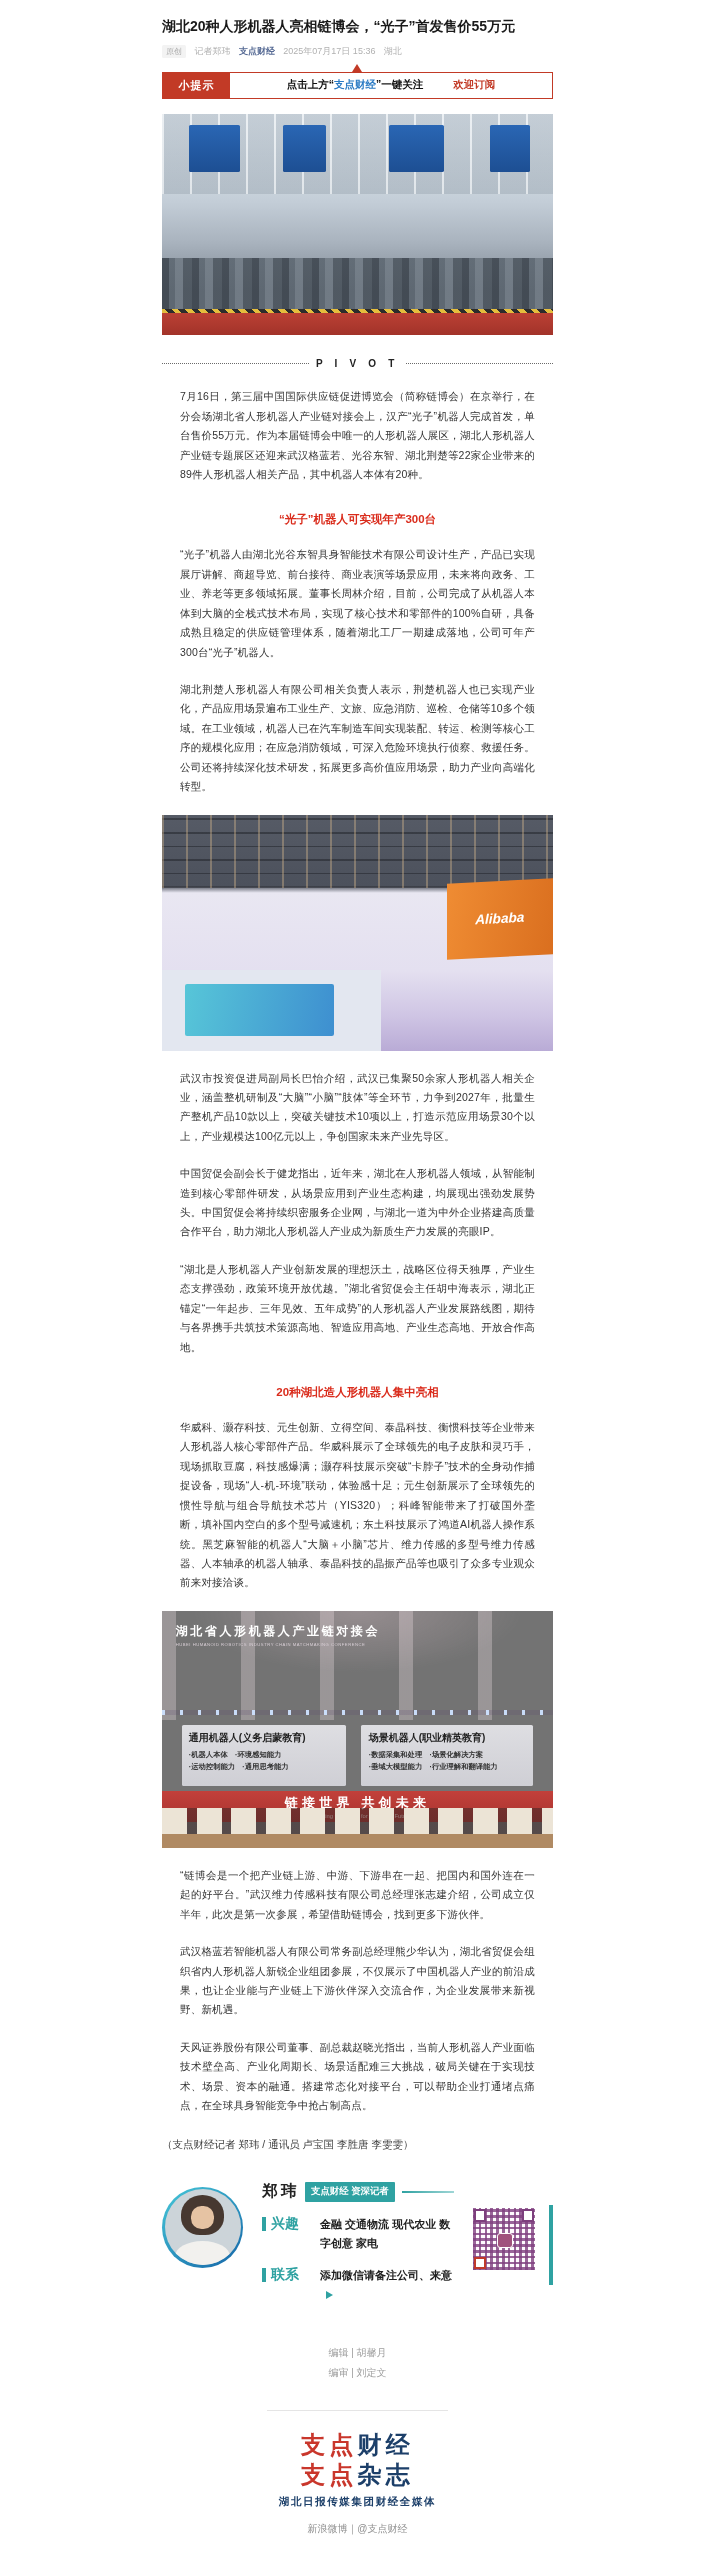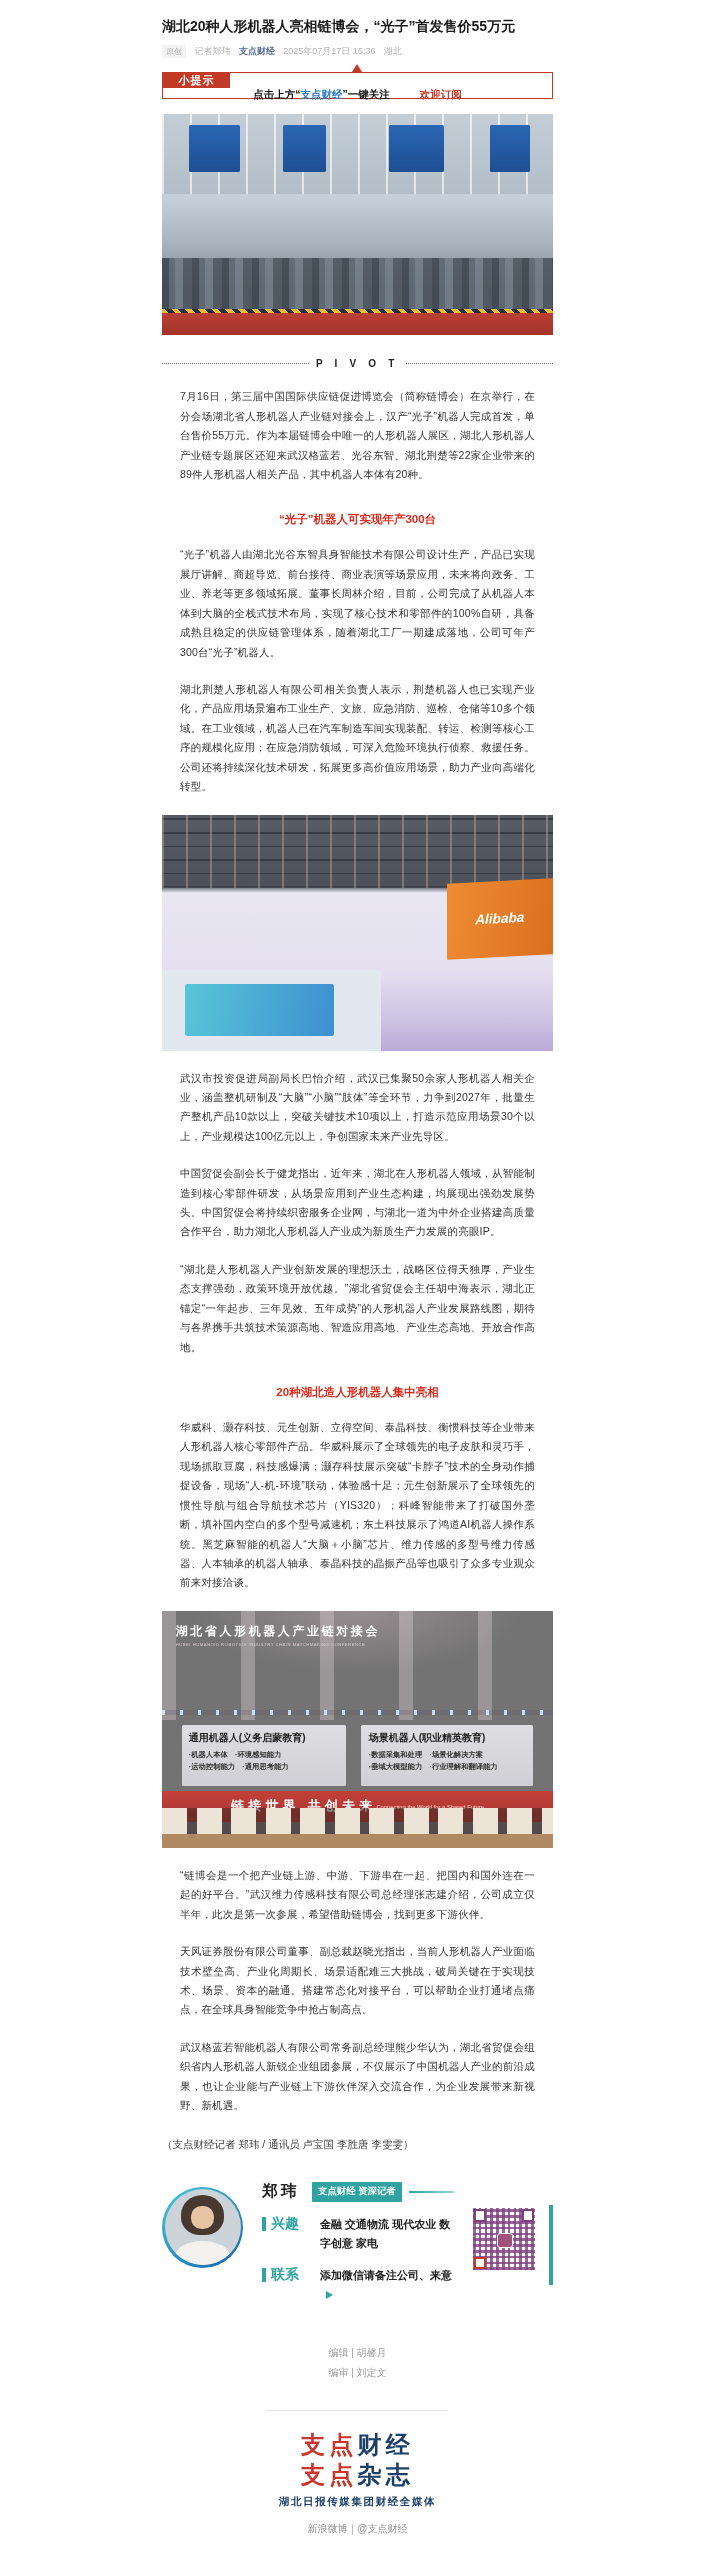--- a/index.html
+++ b/index.html
@@ -6,21 +6,21 @@
   .page{width:715px;margin:0 auto;background:#fff;}
   .column{width:391px;margin:0 auto;padding:15.7px 0 21px;}
 
   
   .title{font-size:14px;line-height:1.5;font-weight:700;color:#1a1a1a;margin:0 0 8.4px;}
   .meta{display:flex;align-items:center;gap:8.4px;font-size:9px;color:#b1b1b1;}
   .meta .badge{background:#f3f3f3;color:#adadad;font-size:7.9px;padding:1px 4.2px;border-radius:1.6px;}
   .meta .account{color:#576b95;cursor:pointer;font-weight:600;}
 
   
-  .banner{position:relative;margin-top:13.6px;border:1.6px solid #c23a26;display:flex;height:25px;align-items:stretch;flex-direction:column;}
+  .banner{position:relative;margin-top:13.6px;border:1.6px solid #c23a26;display:flex;height:25px;align-items:stretch;}
   .banner-triangle{position:absolute;top:-8.4px;left:50%;margin-left:-5.8px;width:0;height:0;
     border-left:5.8px solid transparent;border-right:5.8px solid transparent;border-bottom:8.4px solid #c23a26;}
   .banner-tip{background:#c23a26;color:#fff;width:67px;display:flex;align-items:center;justify-content:center;
     font-size:11px;font-weight:700;letter-spacing:1px;}
   .banner-main{flex:1;display:flex;align-items:center;justify-content:center;font-size:10.5px;font-weight:700;color:#111;}
   .banner-main .blue{color:#2b7bc4;}
   .banner-main .subscribe{color:#c23a26;margin-left:30px;}
 
   
   .photo{position:relative;width:100%;overflow:hidden;margin:15.7px 0;background:#d7dde3;}
@@ -54,21 +54,21 @@
     repeating-linear-gradient(90deg,rgba(255,240,245,.28) 0 13.6px,transparent 13.6px 79px);}
   .p3-banner{top:5%;left:3.5%;color:#fff;}
   .p3-banner .cn{font-size:12px;font-weight:700;letter-spacing:2.6px;}
   .p3-banner .en{font-size:4.2px;letter-spacing:0.5px;color:#d9cfd6;margin-top:2.6px;}
   .p3-slide{top:48%;height:26%;background:linear-gradient(#dedee2,#cfcfd5);border-radius:1.6px;color:#222;padding:6.3px 7.3px;box-sizing:border-box;}
   .p3-slide .st{font-size:10px;font-weight:700;margin-bottom:4.2px;}
   .p3-slide .sl{font-size:7.3px;font-weight:600;line-height:1.7;color:#333;}
   .p3-slide-left{left:5%;width:42%;}
   .p3-slide-right{left:51%;width:44%;}
   .p3-stage{left:0;right:0;top:76%;height:13%;background:linear-gradient(#c2403a,#a93430);
-    display:flex;flex-direction:row;align-items:center;justify-content:center;color:#fff;}
+    display:flex;flex-direction:column;align-items:center;justify-content:center;color:#fff;}
   .p3-stage .cn{font-size:13px;font-weight:700;letter-spacing:4.2px;}
   .p3-stage .en{font-size:5.8px;margin-top:1.6px;color:#f3d9d4;}
   .p3-chairs{left:0;right:0;bottom:5%;height:12%;background:
     repeating-linear-gradient(90deg,#ece4d6 0 25px,rgba(60,40,40,.55) 25px 35px,#ece4d6 35px 60px,rgba(60,40,40,.55) 60px 69px);}
   .p3-table{left:0;right:0;bottom:0;height:6%;background:#b08a63;}
 
   
   .pivot{display:flex;align-items:center;margin:23px 0 3.1px;color:#222;font-size:10px;letter-spacing:4.7px;font-weight:600;}
   .pivot .line{flex:1;border-top:1px dotted #6a6a6a;height:0;}
   .pivot .label{margin:0 7.3px;white-space:nowrap;}
@@ -82,21 +82,21 @@
   .author-card{position:relative;margin-top:29px;display:flex;padding-right:99px;min-height:115px;}
   .avatar-ring{width:76px;height:76px;border-radius:50%;padding:2.6px;flex:none;margin-top:5.2px;
     background:linear-gradient(140deg,#46c8d8,#1565a8);} 
   .avatar-inner{position:relative;width:100%;height:100%;border-radius:50%;background:#ccd4d9;overflow:hidden;}
   .av-hair{position:absolute;top:8%;left:22%;width:56%;height:52%;background:#473830;border-radius:50% 50% 44% 44%;}
   .av-face{position:absolute;top:22%;left:35%;width:30%;height:30%;background:#e6c3a3;border-radius:46%;}
   .av-body{position:absolute;bottom:-8%;left:14%;width:72%;height:40%;background:#f2f1ee;border-radius:50% 50% 0 0;}
   .card-right{flex:1;margin-left:19px;}
   .name-row{display:flex;align-items:center;}
   .author-name{font-size:15.7px;font-weight:700;color:#222;letter-spacing:3.1px;}
-  .author-badge{background:#2fa2a2;color:#fff;font-size:9.4px;font-weight:700;padding:3.1px 6.3px;margin-left:12px;border-radius:1px;white-space:nowrap;}
+  .author-badge{background:#2fa2a2;color:#fff;font-size:9.4px;font-weight:700;padding:3.1px 6.3px;margin-left:5px;border-radius:1px;white-space:nowrap;}
   .badge-line{flex:1;height:1.6px;background:linear-gradient(90deg,#2fa2a2,#9fd6d6);margin-left:7.3px;}
   .card-row{display:flex;margin-top:12.6px;align-items:flex-start;}
   .row-label{display:flex;align-items:center;color:#2fa2a2;font-size:14px;font-weight:700;flex:none;}
   .row-bar{width:3.7px;height:13.6px;background:#2fa2a2;margin-right:5.2px;}
   .row-value{margin-left:21px;font-size:11px;font-weight:600;color:#1f1f1f;line-height:1.75;max-width:199px;}
   .play-tri{display:inline-block;width:0;height:0;border-top:4.7px solid transparent;border-bottom:4.7px solid transparent;
     border-left:7.3px solid #2fa2a2;margin-left:6.3px;vertical-align:middle;}
   .qr{position:absolute;right:18px;top:27px;width:62px;height:62px;background-color:#fdfbfd;
     background-image:repeating-linear-gradient(0deg,rgba(128,64,128,.8) 0 2.6px,transparent 2.6px 5.8px),
       repeating-linear-gradient(90deg,rgba(128,64,128,.8) 0 2.6px,transparent 2.6px 5.8px);}
@@ -206,22 +206,22 @@
       </div>
       <div class="abs p3-stage">
         <div class="cn">链接世界 共创未来</div>
         <div class="en">Connecting the World for a Shared Future</div>
       </div>
       <div class="abs p3-chairs"></div>
       <div class="abs p3-table"></div>
     </div>
 
     <p class="para">“链博会是一个把产业链上游、中游、下游串在一起、把国内和国外连在一起的好平台。”武汉维力传感科技有限公司总经理张志建介绍，公司成立仅半年，此次是第一次参展，希望借助链博会，找到更多下游伙伴。</p>
+    <p class="para">武汉格蓝若智能机器人有限公司常务副总经理熊少华认为，湖北省贸促会组织省内人形机器人新锐企业组团参展，不仅展示了中国机器人产业的前沿成果，也让企业能与产业链上下游伙伴深入交流合作，为企业发展带来新视野、新机遇。</p>
     <p class="para">天风证券股份有限公司董事、副总裁赵晓光指出，当前人形机器人产业面临技术壁垒高、产业化周期长、场景适配难三大挑战，破局关键在于实现技术、场景、资本的融通。搭建常态化对接平台，可以帮助企业打通堵点痛点，在全球具身智能竞争中抢占制高点。</p>
-    <p class="para">武汉格蓝若智能机器人有限公司常务副总经理熊少华认为，湖北省贸促会组织省内人形机器人新锐企业组团参展，不仅展示了中国机器人产业的前沿成果，也让企业能与产业链上下游伙伴深入交流合作，为企业发展带来新视野、新机遇。</p>
 
     <p class="byline">（支点财经记者 郑玮 / 通讯员 卢宝国 李胜唐 李雯雯）</p>
 
     <div class="author-card">
       <div class="avatar-ring">
         <div class="avatar-inner">
           <div class="av-hair"></div>
           <div class="av-face"></div>
           <div class="av-body"></div>
         </div>

